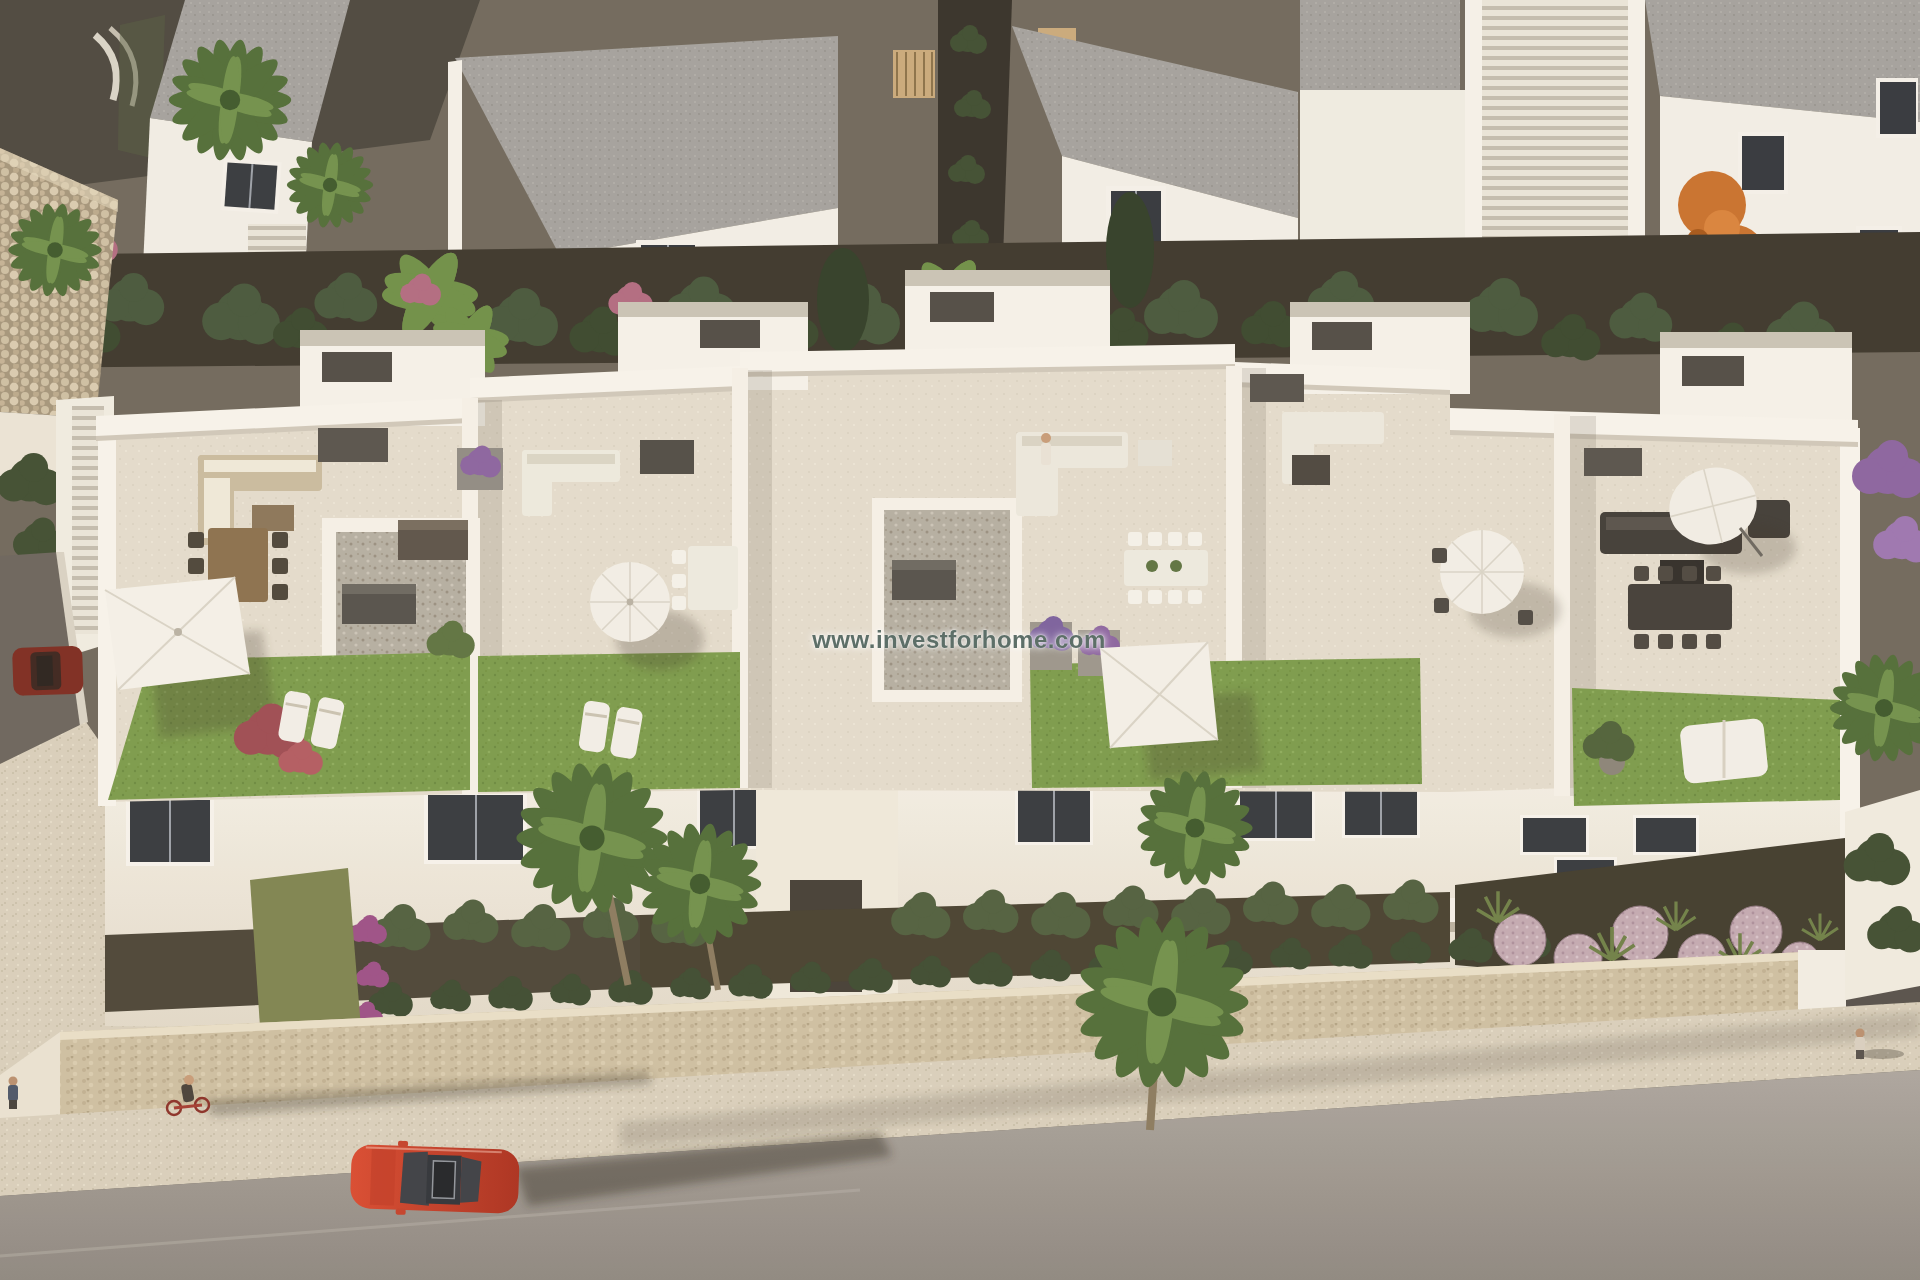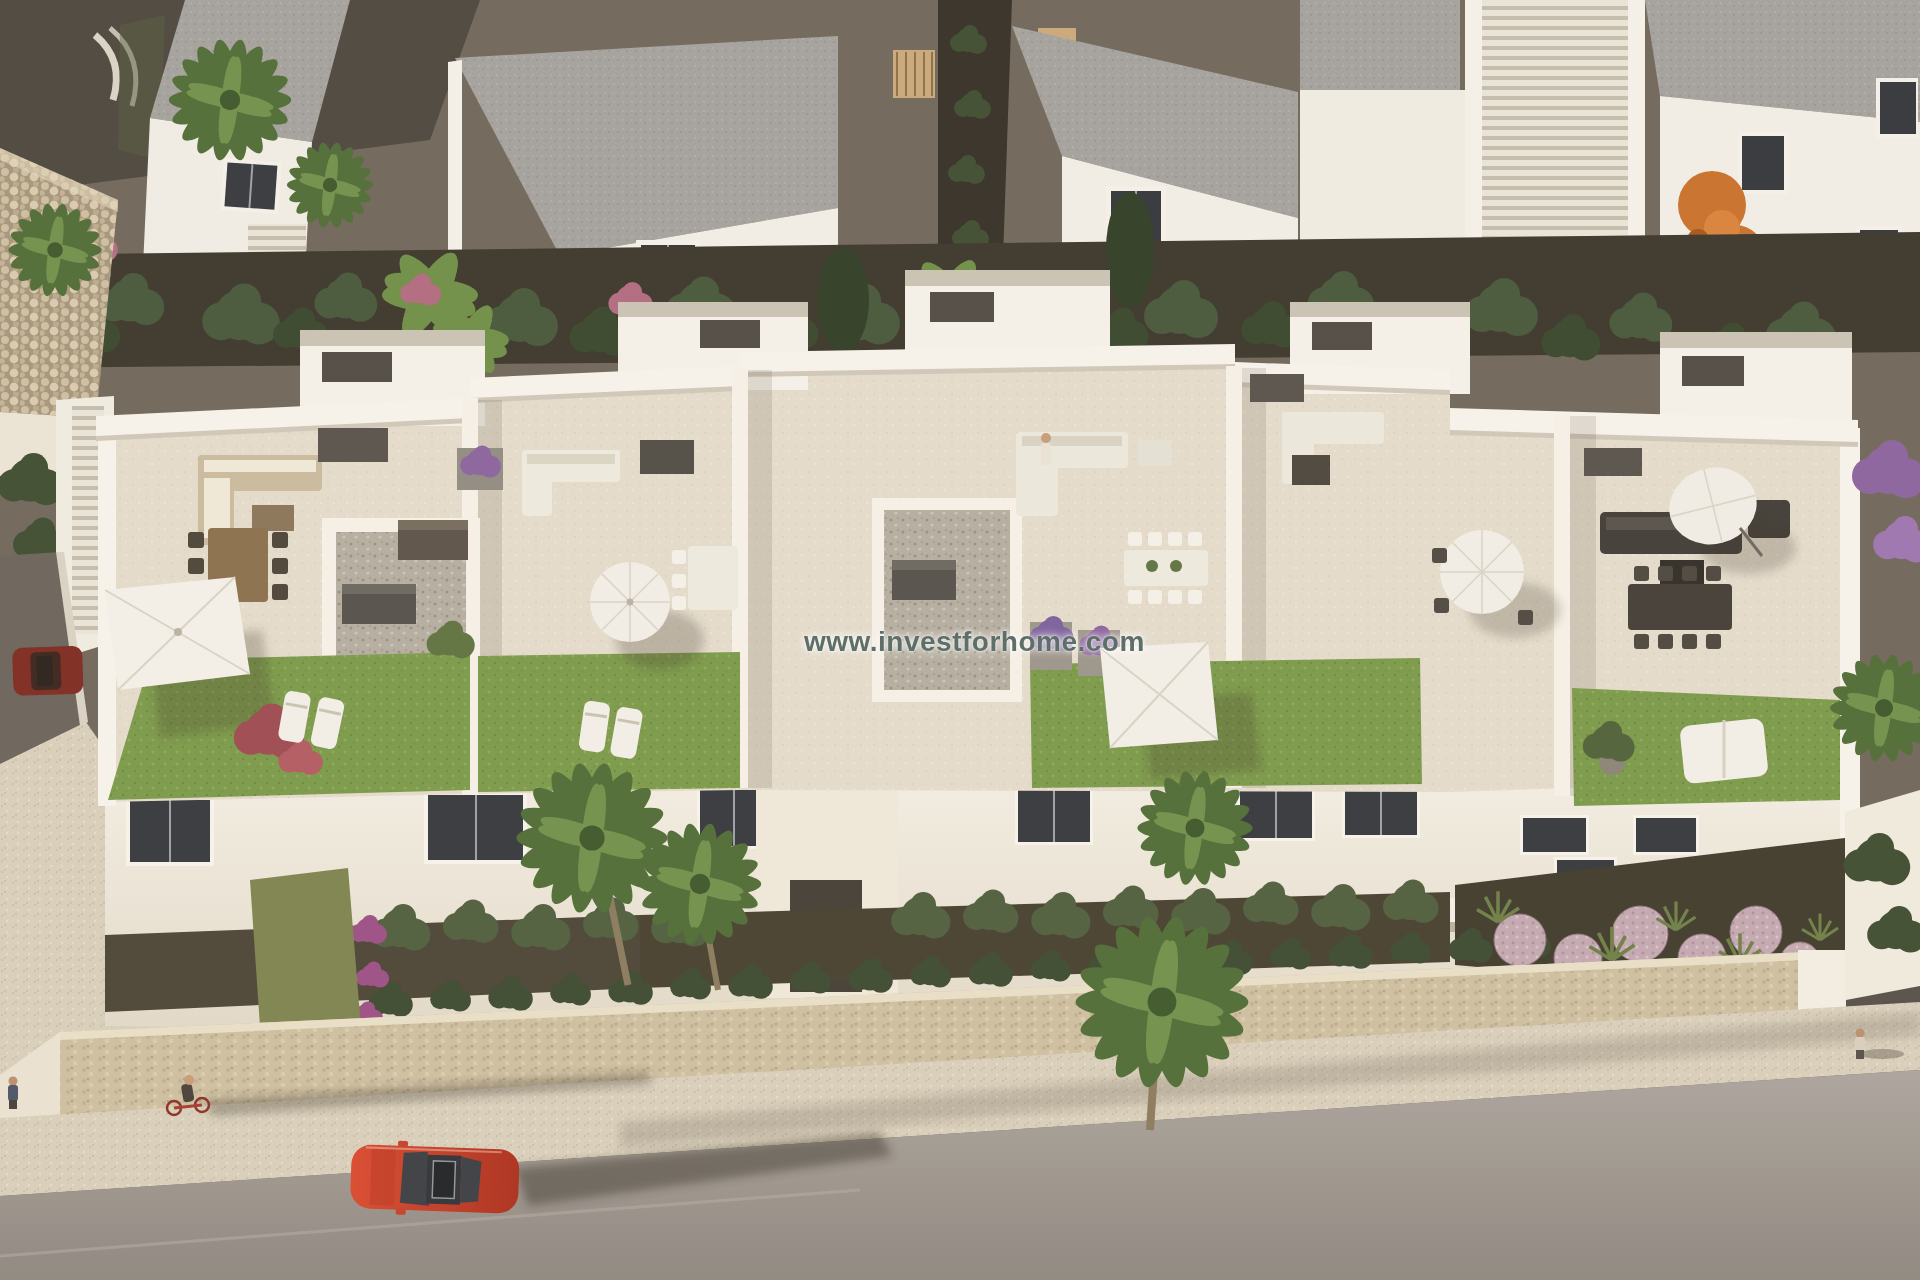--- a/index.html
+++ b/index.html
@@ -1,21 +1,21 @@
 <!DOCTYPE html>
 <html><head>
 <meta charset="utf-8">
 <style>
   html,body{margin:0;padding:0;background:#1c1b19;}
   .stage{position:relative;width:1920px;height:1280px;overflow:hidden;
          font-family:"Liberation Sans",sans-serif;background:#6e675b;}
   .stage svg{position:absolute;left:0;top:0;}
   .watermark{
     position:absolute;left:804px;top:626px;width:310px;height:34px;
-    text-align:center;font-size:28px;font-weight:bold;letter-spacing:.5px;
+    text-align:center;font-size:24px;font-weight:bold;letter-spacing:.5px;
     color:#5d6f68;
     text-shadow:0 0 2px rgba(255,255,255,.95),0 0 6px rgba(255,255,255,.85),0 0 12px rgba(255,255,255,.6);
     z-index:10;user-select:none;
   }
 </style>
 </head>
 <body>
 
 <div class="stage">
 <svg width="1920" height="1280" viewBox="0 0 1920 1280">

